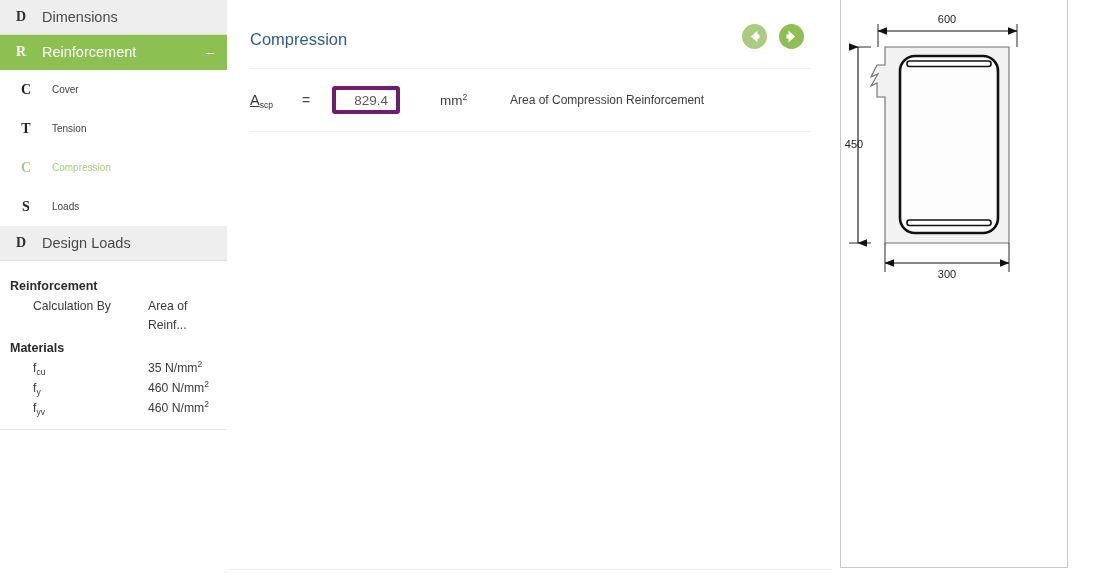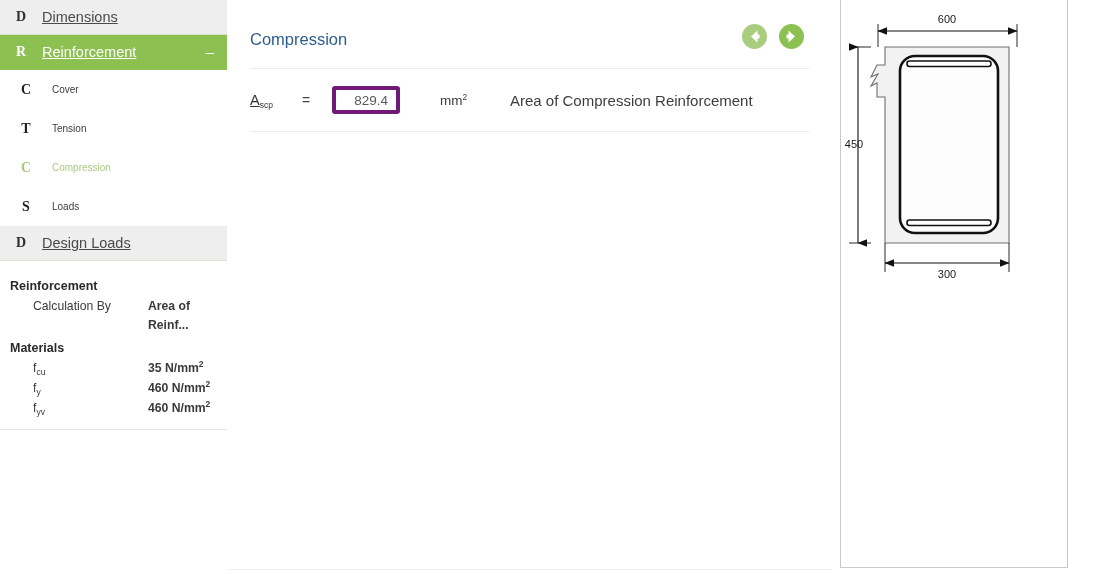--- a/index.html
+++ b/index.html
@@ -54,21 +54,20 @@
     color: #2e2e2e;
     flex: 0 0 42px;
   }
   .nav-top.active .nav-icon {
     color: #ffffff;
   }
   .nav-label {
     font-size: 14.5px;
     color: #4a4a4a;
     flex: 1 1 auto;
-    text-decoration: underline;
   }
   .nav-top.active .nav-label {
     color: #ffffff;
   }
   .nav-collapse {
     width: 34px;
     text-align: center;
     color: #ffffff;
     font-size: 15px;
     line-height: 10px;
@@ -122,21 +121,20 @@
     color: #3a3a3a;
     line-height: 19px;
     padding-left: 10px;
     margin-left: 23px;
   }
   .summary-key {
     flex: 0 0 115px;
   }
   .summary-val {
     flex: 1 1 auto;
-    font-weight: bold;
   }
   .summary-gap {
     height: 4px;
   }
   sub {
     font-size: 8.5px;
     vertical-align: baseline;
     position: relative;
     top: 3px;
   }
@@ -229,21 +227,21 @@
     box-sizing: border-box;
     outline: none;
   }
   .field-unit {
     width: 70px;
     margin-left: 40px;
     font-size: 13.5px;
     color: #3d3d3d;
   }
   .field-desc {
-    font-size: 15px;
+    font-size: 12px;
     color: #3d3d3d;
   }
 
   
   .drawing {
     position: absolute;
     left: 840px;
     top: 0;
     width: 228px;
     height: 568px;

